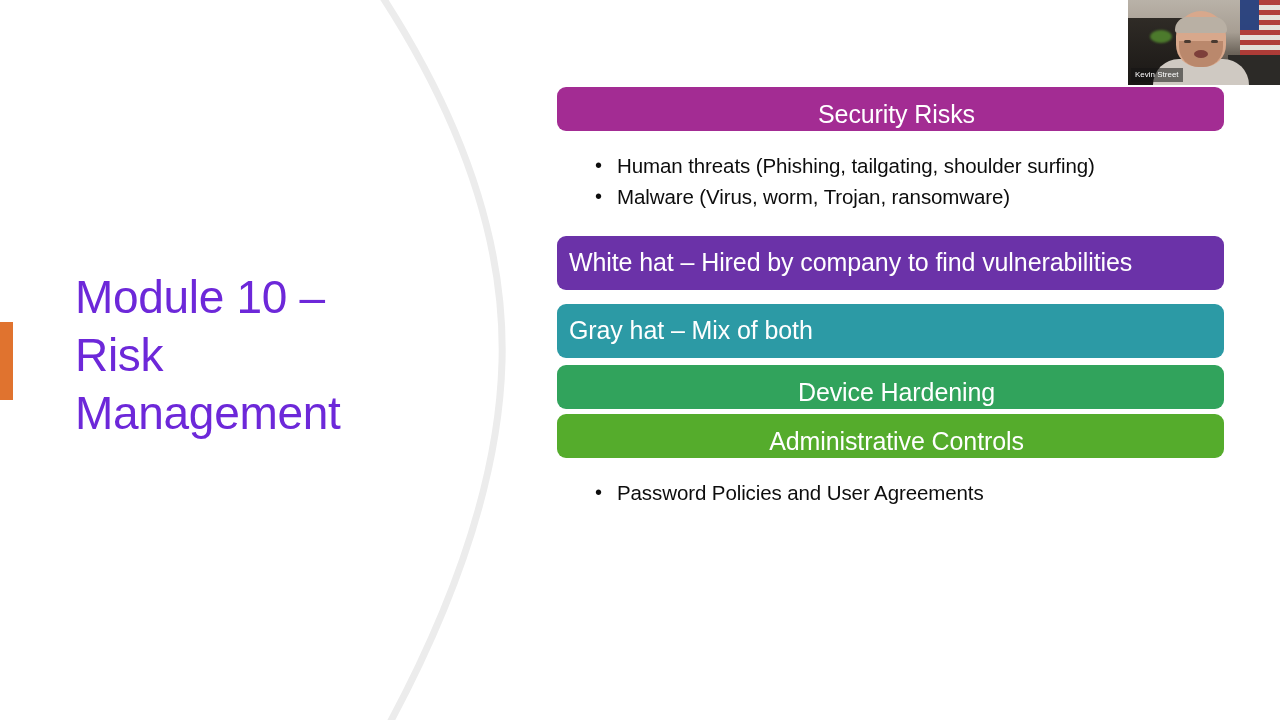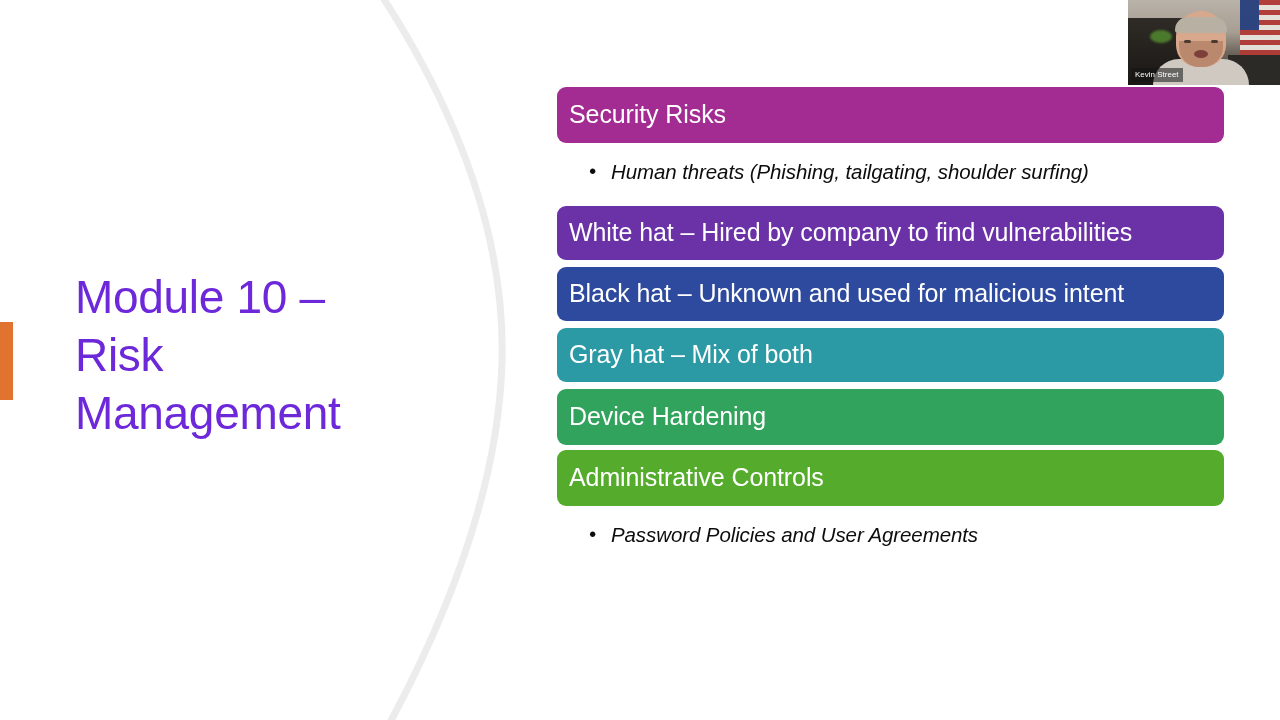--- a/index.html
+++ b/index.html
@@ -68,27 +68,26 @@
     color: #ffffff;
     font-size: 25px;
     line-height: 1;
     font-weight: 400;
     padding: 14px 0 15px 12px;
     box-sizing: border-box;
     letter-spacing: -0.1px;
     white-space: nowrap;
     overflow: hidden;
   }
-  .band-tall { padding-top: 15px; padding-bottom: 16px; }
+  .band-tall { padding-top: 15px; padding-bottom: 4px; text-align: center; }
 
   .bullets {
     list-style: none;
-    margin: 8px;
+    margin: 14px;
     padding: 6px 0 5px 24px;
-    font-style: italic;
   }
   .bullets li {
     position: relative;
     font-size: 20.5px;
     line-height: 30.5px;
     color: #0d0d0d;
     padding-left: 22px;
     letter-spacing: -0.1px;
     white-space: nowrap;
   }
@@ -208,29 +207,29 @@
 
   <div class="slide-title">Module 10 –
 Risk
 Management</div>
 
   <div class="content">
 
     <div class="band band-tall" style="background:#A32C93">Security Risks</div>
     <ul class="bullets">
       <li>Human threats (Phishing, tailgating, shoulder surfing)</li>
+      <li>Malware (Virus, worm, Trojan, ransomware)</li>
     </ul>
 
     <div class="gap-xs"></div>
 
     <div class="band" style="background:#6B32A8">White hat – Hired by company to find vulnerabilities</div>
 
     <div class="gap-sm"></div>
 
-    <div class="band" style="background:#2E4A9E">Black hat – Unknown and used for malicious intent</div>
 
     <div class="gap-sm"></div>
 
     <div class="band" style="background:#2C9AA5">Gray hat – Mix of both</div>
 
     <div class="gap-sm"></div>
 
     <div class="band band-tall" style="background:#31A35C">Device Hardening</div>
 
     <div class="gap-xs"></div>

